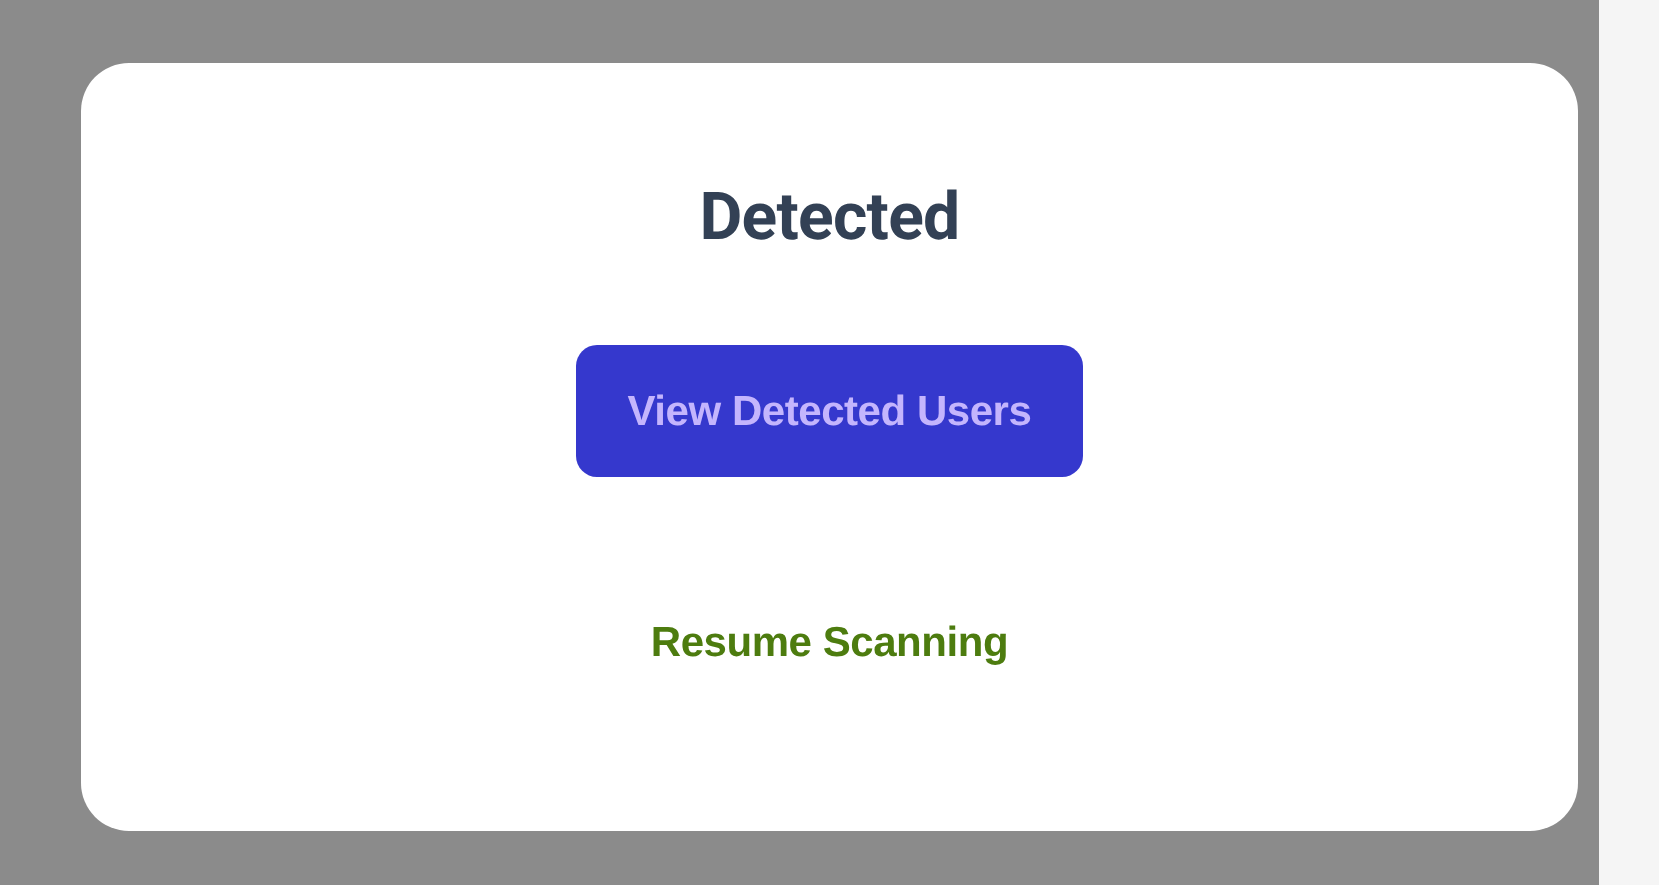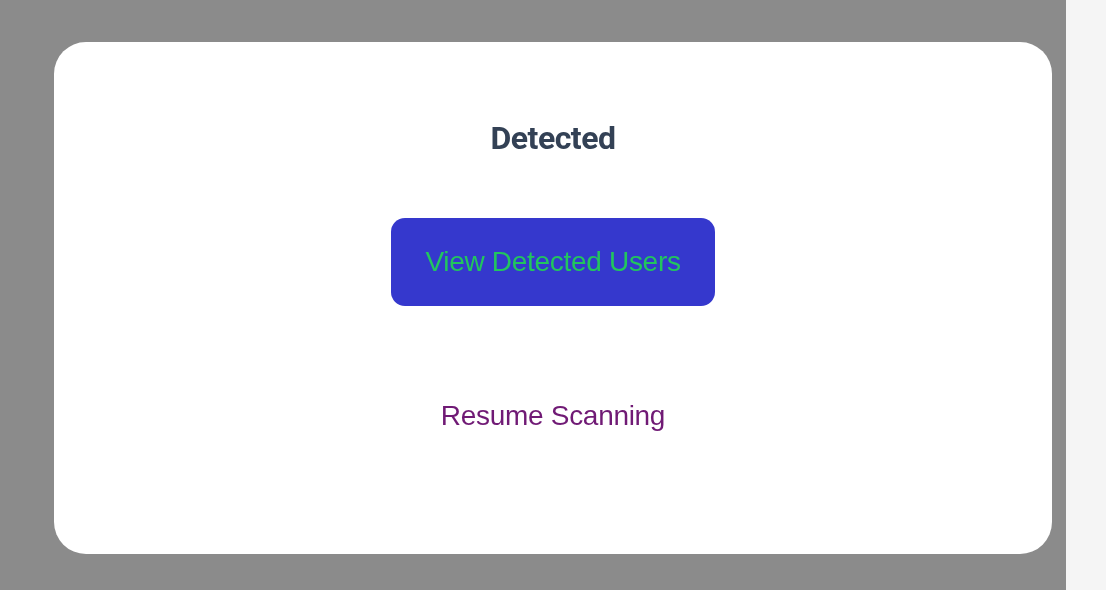--- a/index.html
+++ b/index.html
@@ -38,44 +38,44 @@
     }
     .headline {
       color: #334155;
       font-weight: 700;
       line-height: 1;
       display: flex;
       align-items: baseline;
       gap: 14px;
     }
     .headline .word {
-      font-size: 32px;
+      font-size: 44px;
       letter-spacing: -0.5px;
     }
     .headline .count {
       font-size: 80px;
       letter-spacing: -2px;
     }
     .primary-btn {
       margin-top: 64px;
       background: #3538cd;
-      color: #22c55e;
+      color: #c4b5fd;
       font-size: 28px;
-      font-weight: 400;
+      font-weight: 700;
       border: none;
       border-radius: 14px;
       padding: 28px 34px;
       cursor: pointer;
       letter-spacing: -0.3px;
     }
     .secondary-link {
       margin-top: 94px;
-      color: #701a75;
+      color: #4d7c0f;
       font-size: 28px;
-      font-weight: 400;
+      font-weight: 700;
       background: none;
       border: none;
       cursor: pointer;
       letter-spacing: -0.3px;
     }
   </style>
 </head>
 <body>
 
 <div class="backdrop-edge"></div>

